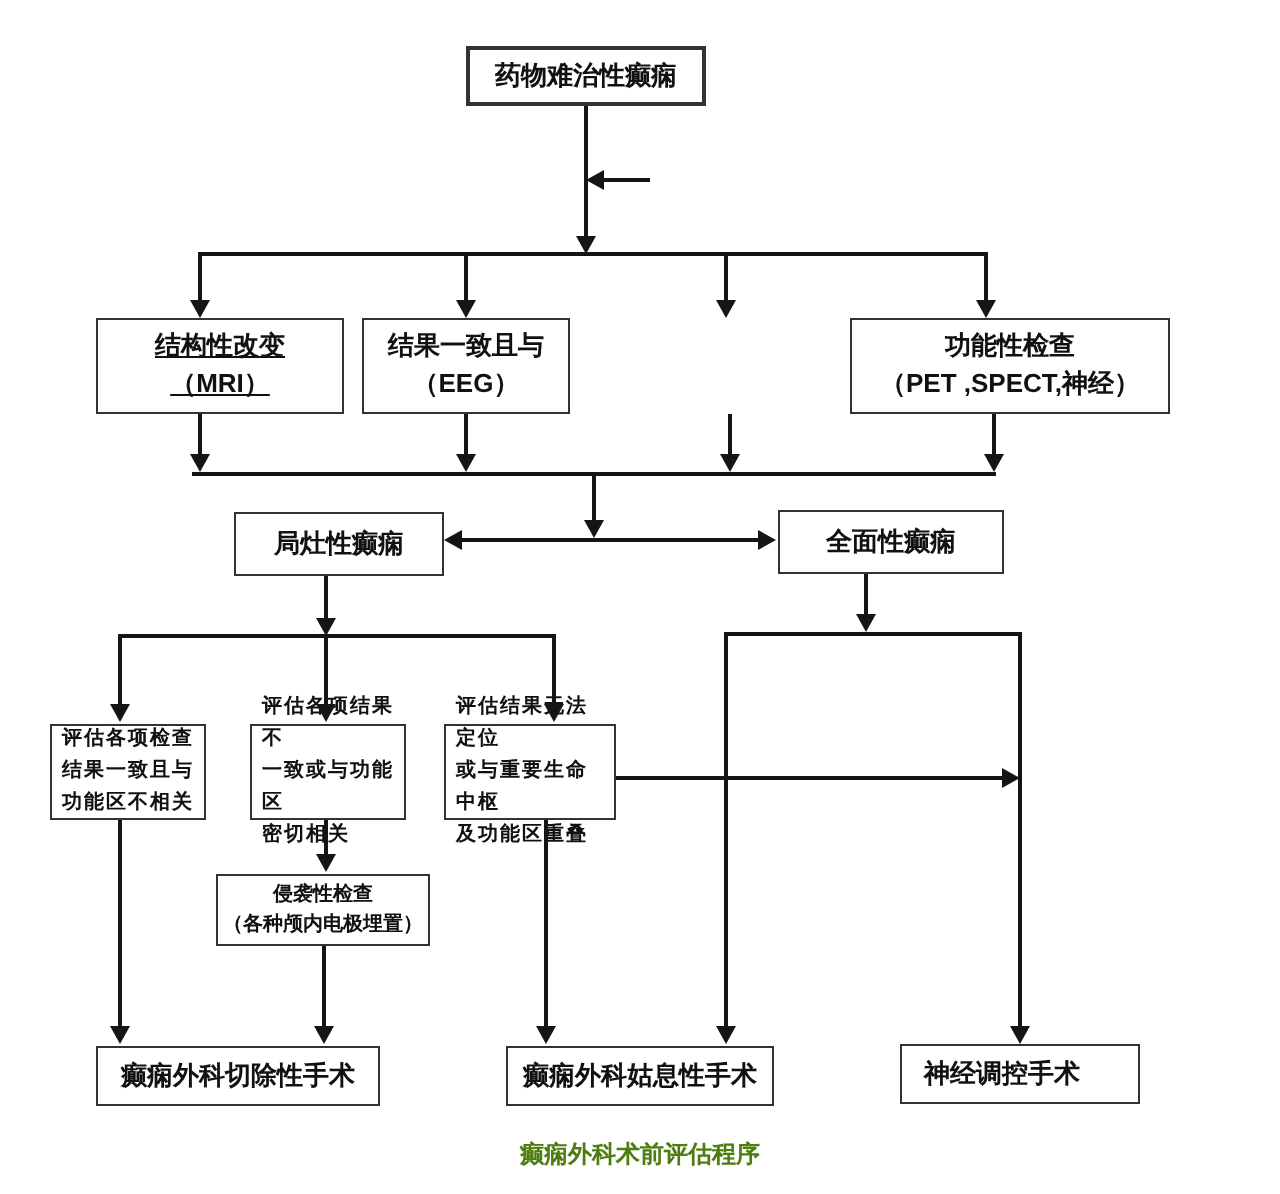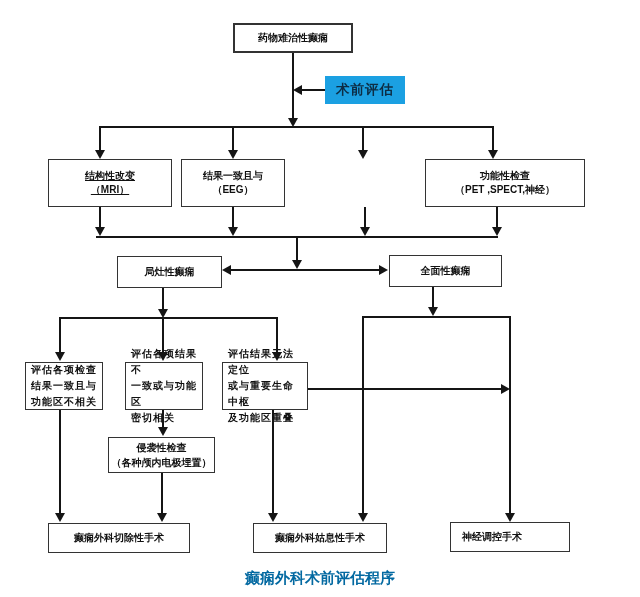--- a/index.html
+++ b/index.html
@@ -4,47 +4,46 @@
 <style>
   html,body{margin:0;padding:0;background:#fff;}
   #canvas{
     position:relative;width:640px;height:597px;background:#ffffff;
     font-family:"Liberation Sans","DejaVu Sans",sans-serif;
     color:#111;overflow:hidden;
   }
   .node{
     position:absolute;box-sizing:border-box;background:#fff;
     border:1.5px solid #333;display:flex;align-items:center;justify-content:center;
-    text-align:center;font-weight:bold;font-size:10px;line-height:1.45;
+    text-align:center;font-weight:bold;font-size:13px;line-height:1.45;
     white-space:pre-line;
   }
   .node.thick{border-width:2px;}
   .node.small{font-size:10px;line-height:1.6;text-align:left;padding:2px 5px;letter-spacing:1px;}
   .node.small2{font-size:10px;line-height:1.5;padding:2px 2px;letter-spacing:0;font-family:Liberation Serif, serif;}
   .node.blue{background:#1BA0E2;border:none;color:#0d2d45;font-size:13.5px;letter-spacing:1px;}
   .node.leftal{justify-content:flex-start;text-align:left;padding-left:11px;}
   .vline{position:absolute;width:1.5px;background:#151515;}
   .hline{position:absolute;height:1.5px;background:#151515;}
   .arr{position:absolute;width:0;height:0;}
   .arr.down{border-left:5px solid transparent;border-right:5px solid transparent;border-top:9px solid #151515;}
   .arr.left{border-top:5px solid transparent;border-bottom:5px solid transparent;border-right:9px solid #151515;}
   .arr.right{border-top:5px solid transparent;border-bottom:5px solid transparent;border-left:9px solid #151515;}
   .caption{
     position:absolute;left:0;top:569px;width:640px;text-align:center;
-    font-size:15px;font-weight:bold;color:#0369a1;
+    font-size:12px;font-weight:bold;color:#4d7c0f;
   }
 </style>
 </head>
 <body>
 
 <div id="canvas">
 
   <div class="node thick" style="left:233px;top:23px;width:120px;height:30px;">药物难治性癫痫</div>
 
-  <div class="node blue" style="left: 325px; top: 76px; width: 80px; height: 28px; background: rgb(27, 160, 226);">术前评估</div>
 
   <div class="node" style="left:48px;top:159px;width:124px;height:48px;text-decoration:underline;">结构性改变
 （MRI）</div>
   <div class="node" style="left:181px;top:159px;width:104px;height:48px;">结果一致且与
 （EEG）</div>
   <div class="node" style="left:425px;top:159px;width:160px;height:48px;">功能性检查
 （PET ,SPECT,神经）</div>
 
   <div class="node" style="left:117px;top:256px;width:105px;height:32px;">局灶性癫痫</div>
   <div class="node" style="left:389px;top:255px;width:113px;height:32px;">全面性癫痫</div>

